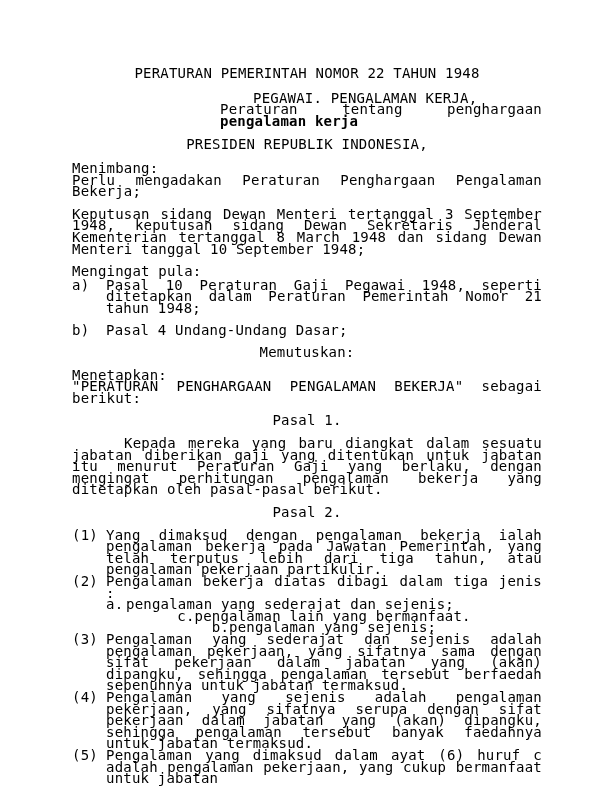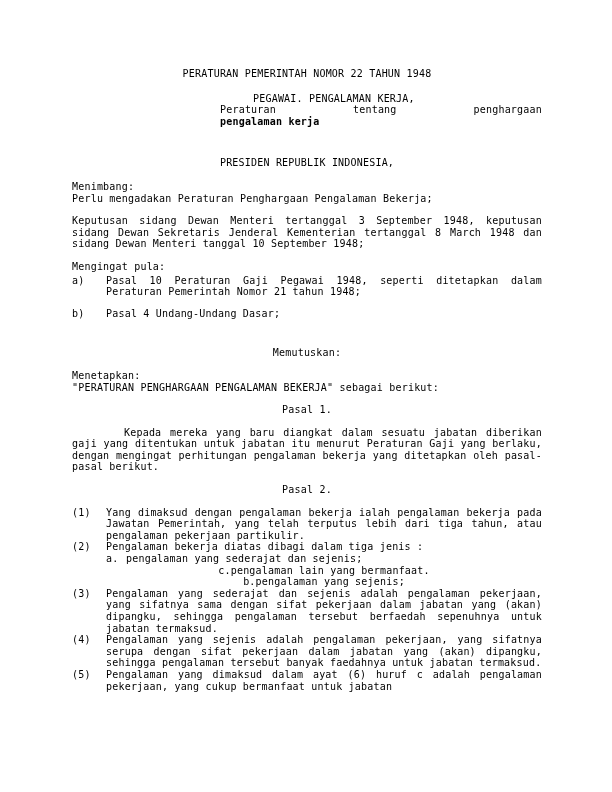--- a/index.html
+++ b/index.html
@@ -20,21 +20,21 @@
     left: 0; top: 0;
     width: 612px;
     height: 792px;
     padding: 0;
   }
   .doc {
     position: absolute;
     left: 72px;
     top: 68px;
     width: 470px;
-    font-size: 10px;
+    font-size: 14px;
     line-height: 11.6px;
     letter-spacing: 0.2px;
   }
 
   
   .title {
     text-align: center;
     margin-bottom: 13px;
   }
   
@@ -44,21 +44,21 @@
   }
   .subject .l1 { text-align: left; padding-left: 33px; }
   .subject .l2 {
     display: flex;
     justify-content: space-between;
   }
   .subject .l3 { text-align: left; font-weight: bold; }
 
   .heading-presiden {
     text-align: center;
-    margin-top: 30px;
+    margin-top: 12px;
     margin-bottom: 12px;
   }
 
   .block { margin-bottom: 11px; }
   .label { margin-bottom: 0px; }
 
   .para-justify {
     text-align: justify;
     text-justify: inter-word;
   }
@@ -101,21 +101,21 @@
     text-align: center;
     margin-top: 11px;
     margin-bottom: 11px;
   }
   .indent-para {
     text-indent: 52px;
     text-align: justify;
   }
   .memutuskan {
     text-align: center;
-    margin-top: 28px;
+    margin-top: 11px;
     margin-bottom: 11px;
   }
 </style>
 </head>
 <body>
 
 <div class="page">
   <div class="doc">
 
     <div class="title">PERATURAN PEMERINTAH  NOMOR 22 TAHUN 1948</div>

